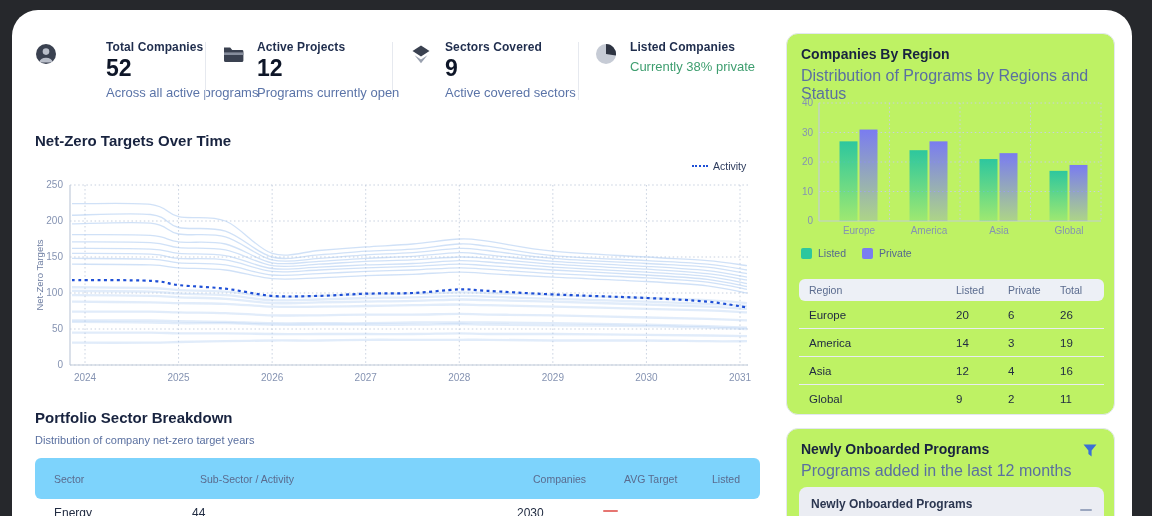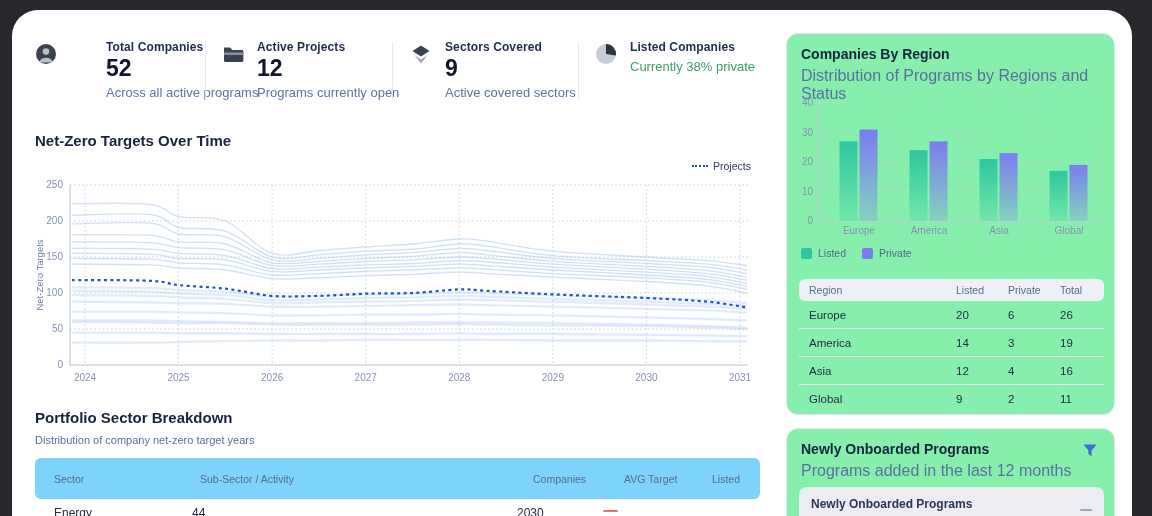--- a/index.html
+++ b/index.html
@@ -40,21 +40,21 @@
   .s-head,.s-row{display:grid;grid-template-columns:138px 325px 83px 80px auto;
                  align-items:center;padding-left:19px;}
   .s-head{height:41px;background:#7dd3fc;border-radius:6px;font-size:10.5px;color:#5a6b8e;gap:8px;}
   .s-row{height:28px;font-size:12px;color:#222c42;border-bottom:1px solid #e8ecf2;}
   .listed-badge{display:inline-flex;flex-direction:column;align-items:center;
                 font-size:10.5px;font-weight:700;color:#e0524e;}
   .listed-badge::before{content:'';width:15px;height:2px;border-radius:1px;
                 background:#e0524e;opacity:.8;margin-bottom:2px;}
 
   
-  .side-card{position:absolute;left:774px;width:329px;background:#86efac;
+  .side-card{position:absolute;left:774px;width:329px;background:#bef264;
              border:1px solid #e3e8f0;border-radius:12px;box-sizing:border-box;}
   #region-card{top:23px;height:382px;}
   #onboard-card{top:418px;height:140px;}
   .card-title{position:absolute;left:14px;top:12px;font-size:14px;font-weight:700;color:#18233f;}
   .card-sub{position:absolute;left:14px;top:33px;font-size:16px;color:#5a70a0;}
   #rg-chart{position:absolute;left:6px;top:56px;width:317px;height:152px;}
   .rg-legend{position:absolute;left:14px;top:213px;display:flex;gap:16px;}
   .rg-legend .item{display:flex;align-items:center;gap:6px;font-size:10.5px;color:#55688f;}
   .rg-legend .sw{width:11px;height:11px;border-radius:2px;}
 
@@ -143,21 +143,21 @@
       <div class="stat-text">
         <div class="stat-label">Listed Companies</div>
         <div class="stat-sub" style="color: rgb(62, 158, 111);">Currently 38% private</div>
       </div>
     </div>
   </div>
 
   <div class="sec-title" style="left:23px;top:122px;">Net-Zero Targets Over Time</div>
   <div class="nz-legend">
     <span class="dash" style="border-top-color: rgb(30, 79, 214);"></span>
-    <span class="lbl">Projects</span>
+    <span class="lbl">Activity</span>
   </div>
   <div id="nz-chart">
     <svg viewBox="0 0 725 215" width="725" height="215">
           <line class="grid" x1="50" y1="12" x2="50" y2="192"></line>
           <line class="grid" x1="143.57142857142856" y1="12" x2="143.57142857142856" y2="192"></line>
           <line class="grid" x1="237.14285714285714" y1="12" x2="237.14285714285714" y2="192"></line>
           <line class="grid" x1="330.7142857142857" y1="12" x2="330.7142857142857" y2="192"></line>
           <line class="grid" x1="424.2857142857143" y1="12" x2="424.2857142857143" y2="192"></line>
           <line class="grid" x1="517.8571428571429" y1="12" x2="517.8571428571429" y2="192"></line>
           <line class="grid" x1="611.4285714285714" y1="12" x2="611.4285714285714" y2="192"></line>

